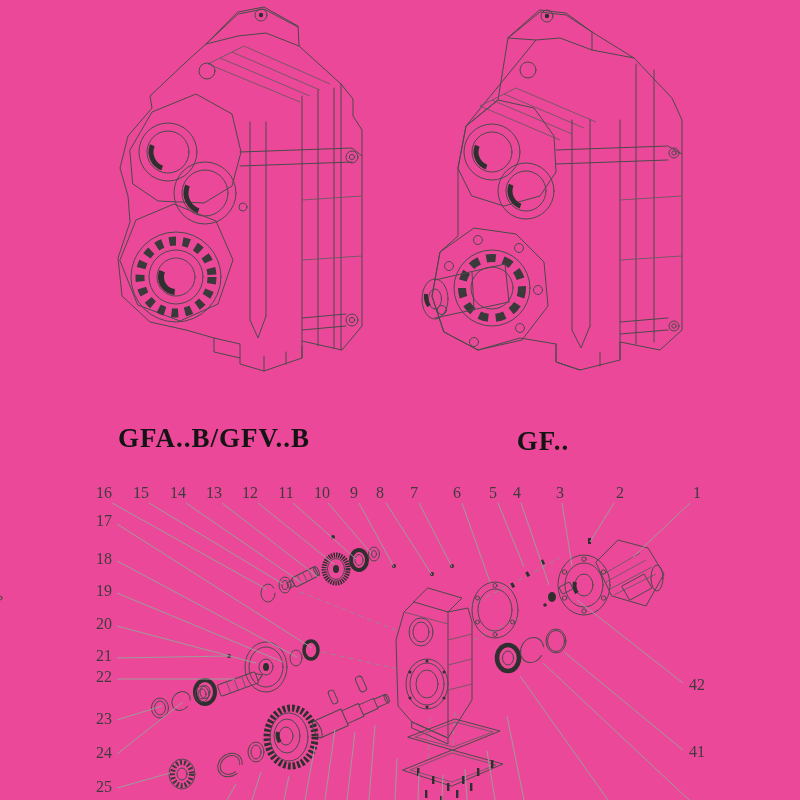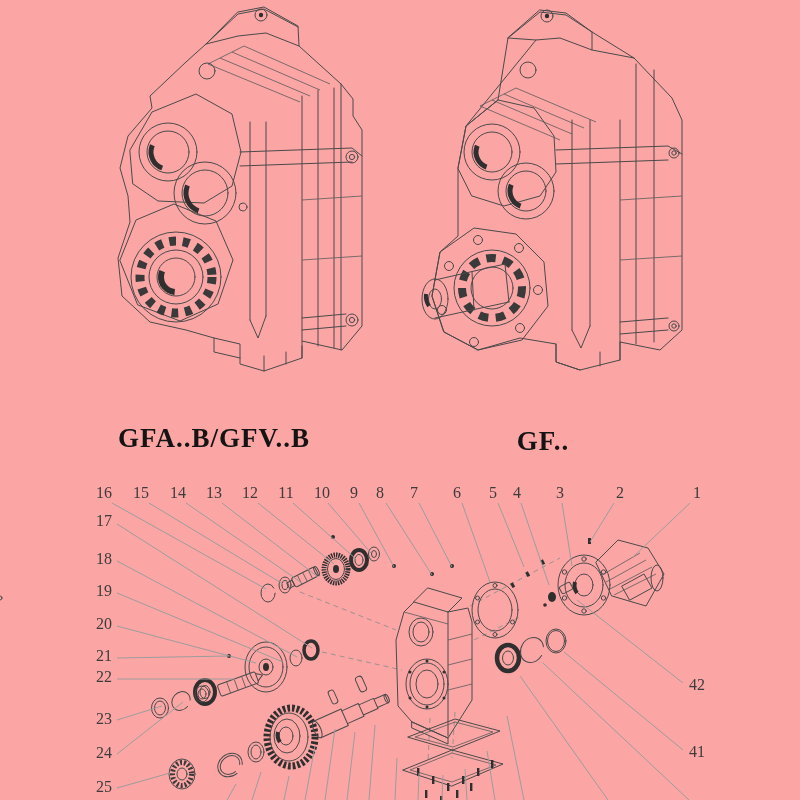--- a/index.html
+++ b/index.html
@@ -1,16 +1,16 @@
 <!DOCTYPE html>
 <html><head>
 <meta charset="utf-8">
 <style>
   html,body{margin:0;padding:0;background:#ffffff;}
-  #page{position:relative;width:800px;height:800px;background:#fca5a5;overflow:hidden;
+  #page{position:relative;width:800px;height:800px;background:#ec4899;overflow:hidden;
         font-family:"Liberation Serif", serif;}
   svg{position:absolute;left:0;top:0;}
   .ln{stroke:#4a4a4a;stroke-width:1;fill:none;stroke-linejoin:round;stroke-linecap:round;}
   .ln2{stroke:#5a5a5a;stroke-width:0.8;fill:none;}
   .dk{stroke:#2f2f2f;fill:none;}
   .fdk{fill:#2f2f2f;stroke:none;}
   .roller{stroke:#3a3a3a;fill:none;}
   .dash{stroke:#8f8f8f;stroke-width:0.9;fill:none;stroke-dasharray:5 4;}
   .caption{font-weight:bold;font-size:27px;fill:#141414;letter-spacing:1px;
            font-family:"Liberation Serif", serif;}

